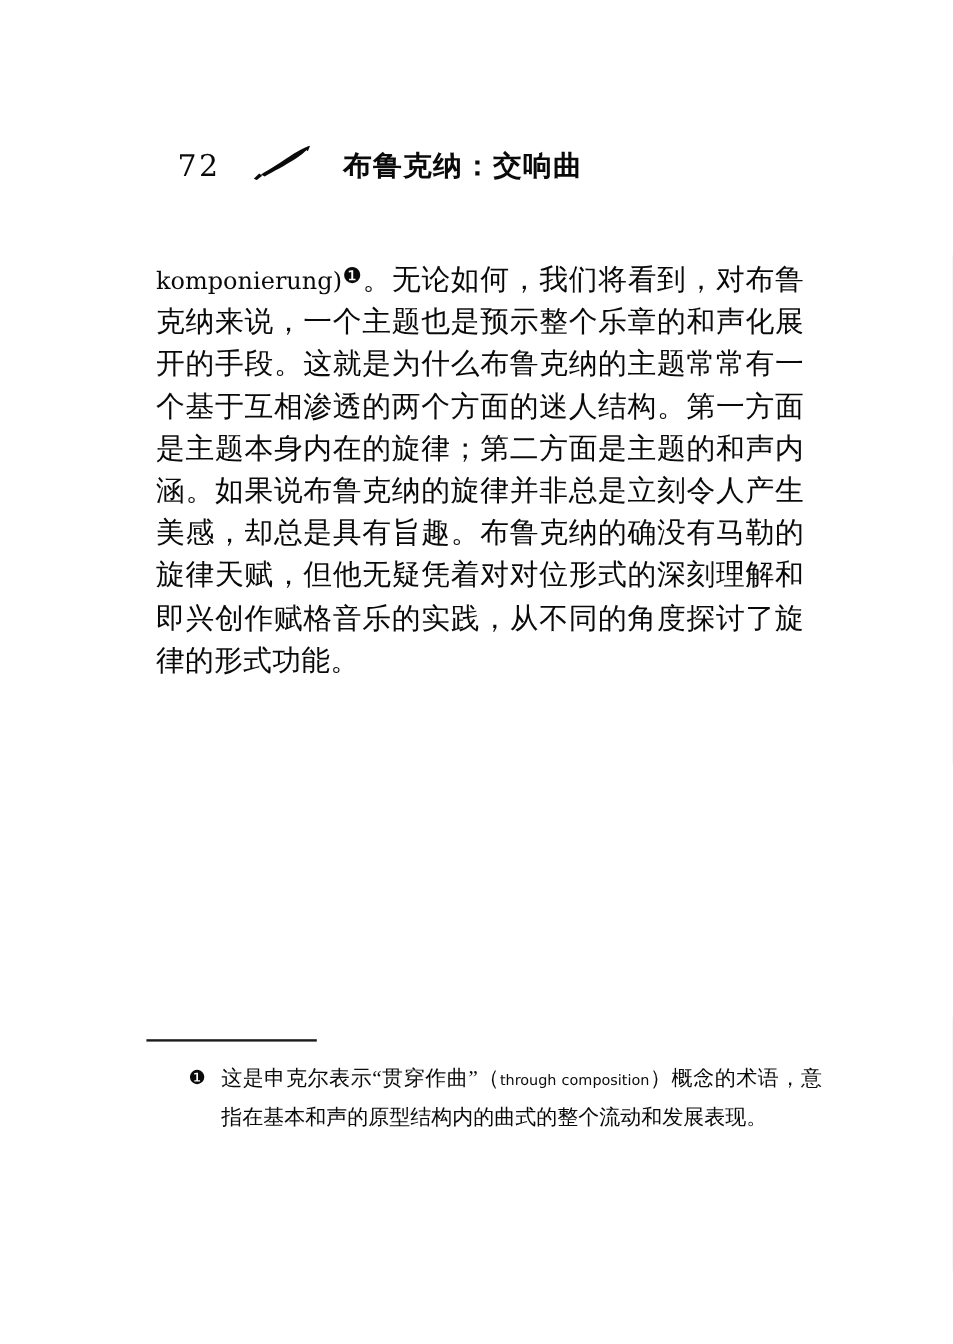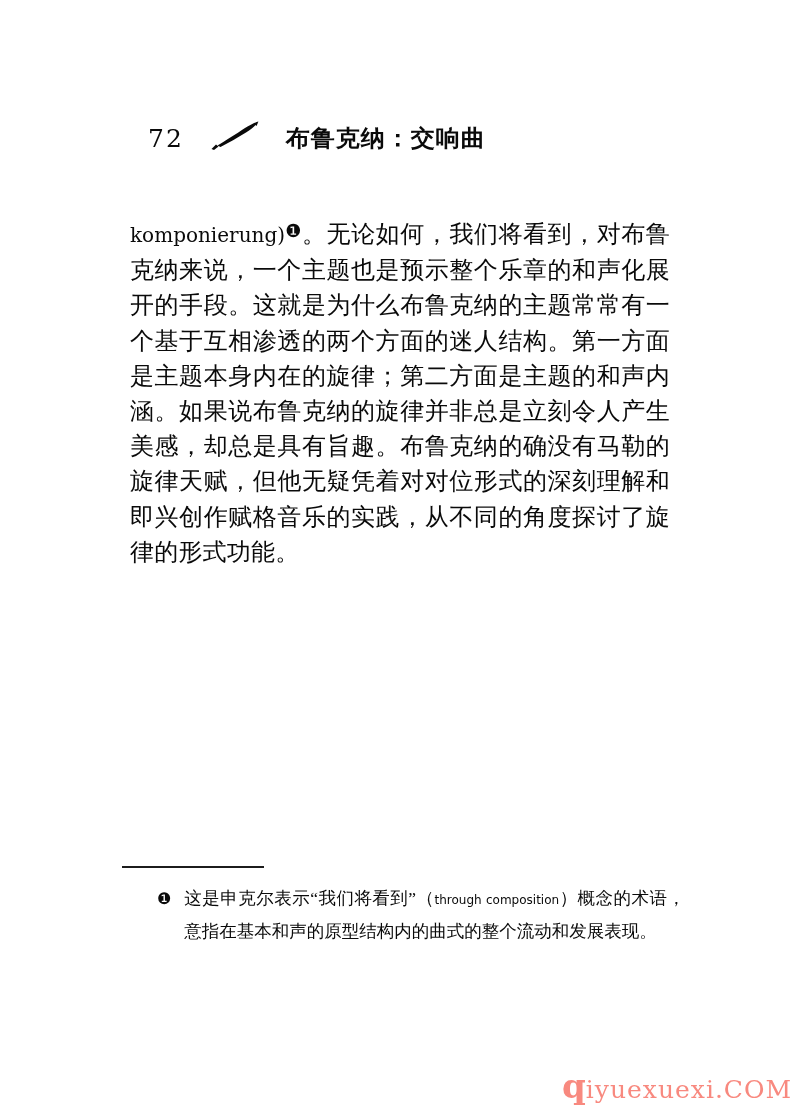--- a/index.html
+++ b/index.html
@@ -127,18 +127,17 @@
   </header>
 
   <main class="body">
     <p class="para p1"><span class="latin">komponierung)</span><sup class="fref">❶</sup><span>。无论如何，我们将看到，对布鲁克纳来说，一个主题也是预示整个乐章的和声化展开的手段。这就是为什么布鲁克纳的主题常常有一个基于互相渗透的两个方面的迷人结构。第一方面是主题本身内在的旋律；第二方面是主题的和声内涵。如果说布鲁克纳的旋律并非总是立刻令人产生美感，却总是具有旨趣。布鲁克纳的确没有马勒的旋律天赋，但他无疑凭着对对位形式的深刻理解和即兴创作赋格音乐的实践，从不同的角度探讨了旋律的形式功能。</span></p>
   </main>
 
   <div class="fnrule"></div>
 
   <div class="footnote">
     <span class="fnmark">❶</span>
-    <div class="fntext"><span>这是申克尔表示“我们将看到”（</span><span class="latin-fn">through composition</span><span>）概念的术语，意指在基本和声的原型结构内的曲式的整个流动和发展表现。</span></div>
+    <div class="fntext"><span>这是申克尔表示“贯穿作曲”（</span><span class="latin-fn">through composition</span><span>）概念的术语，意指在基本和声的原型结构内的曲式的整个流动和发展表现。</span></div>
   </div>
 
-  <div class="watermark" style="color: rgb(248, 137, 127);"><span class="wq">q</span><span class="wrest">iyuexuexi.COM</span></div>
 
 </div>
 
 </body></html>

